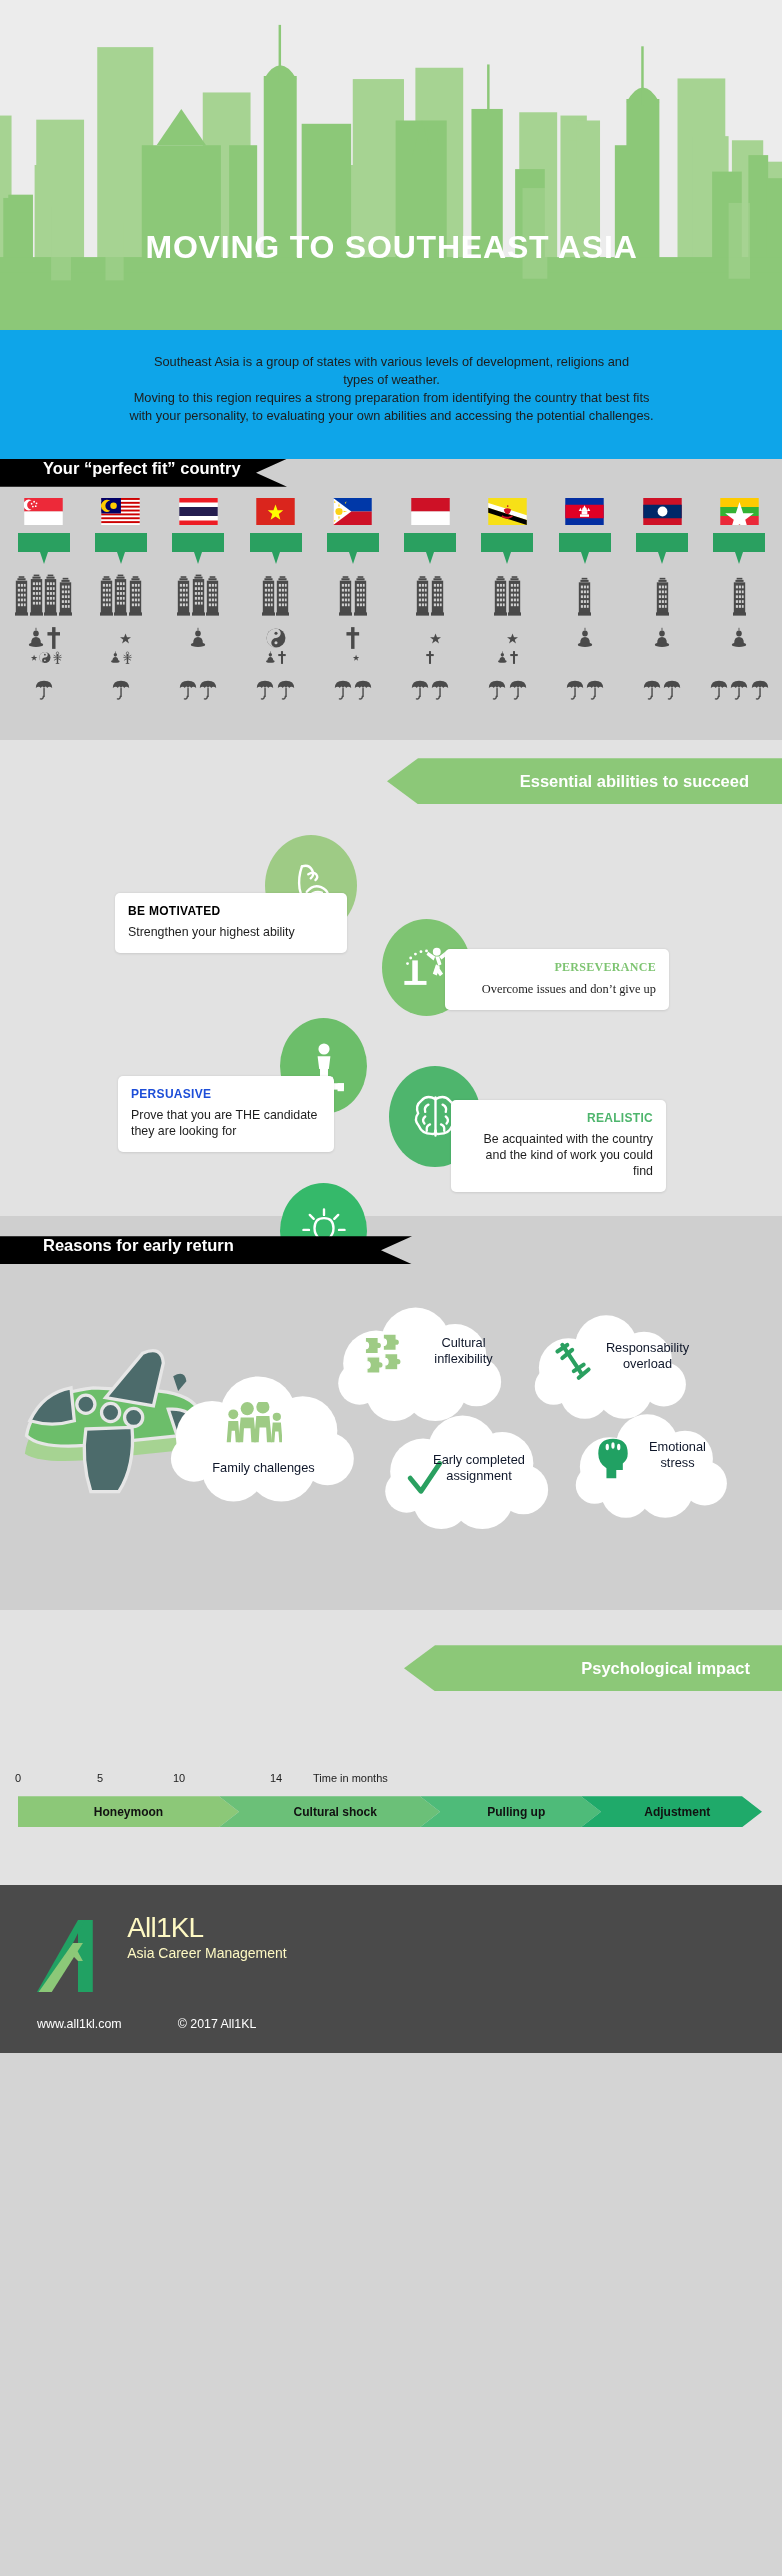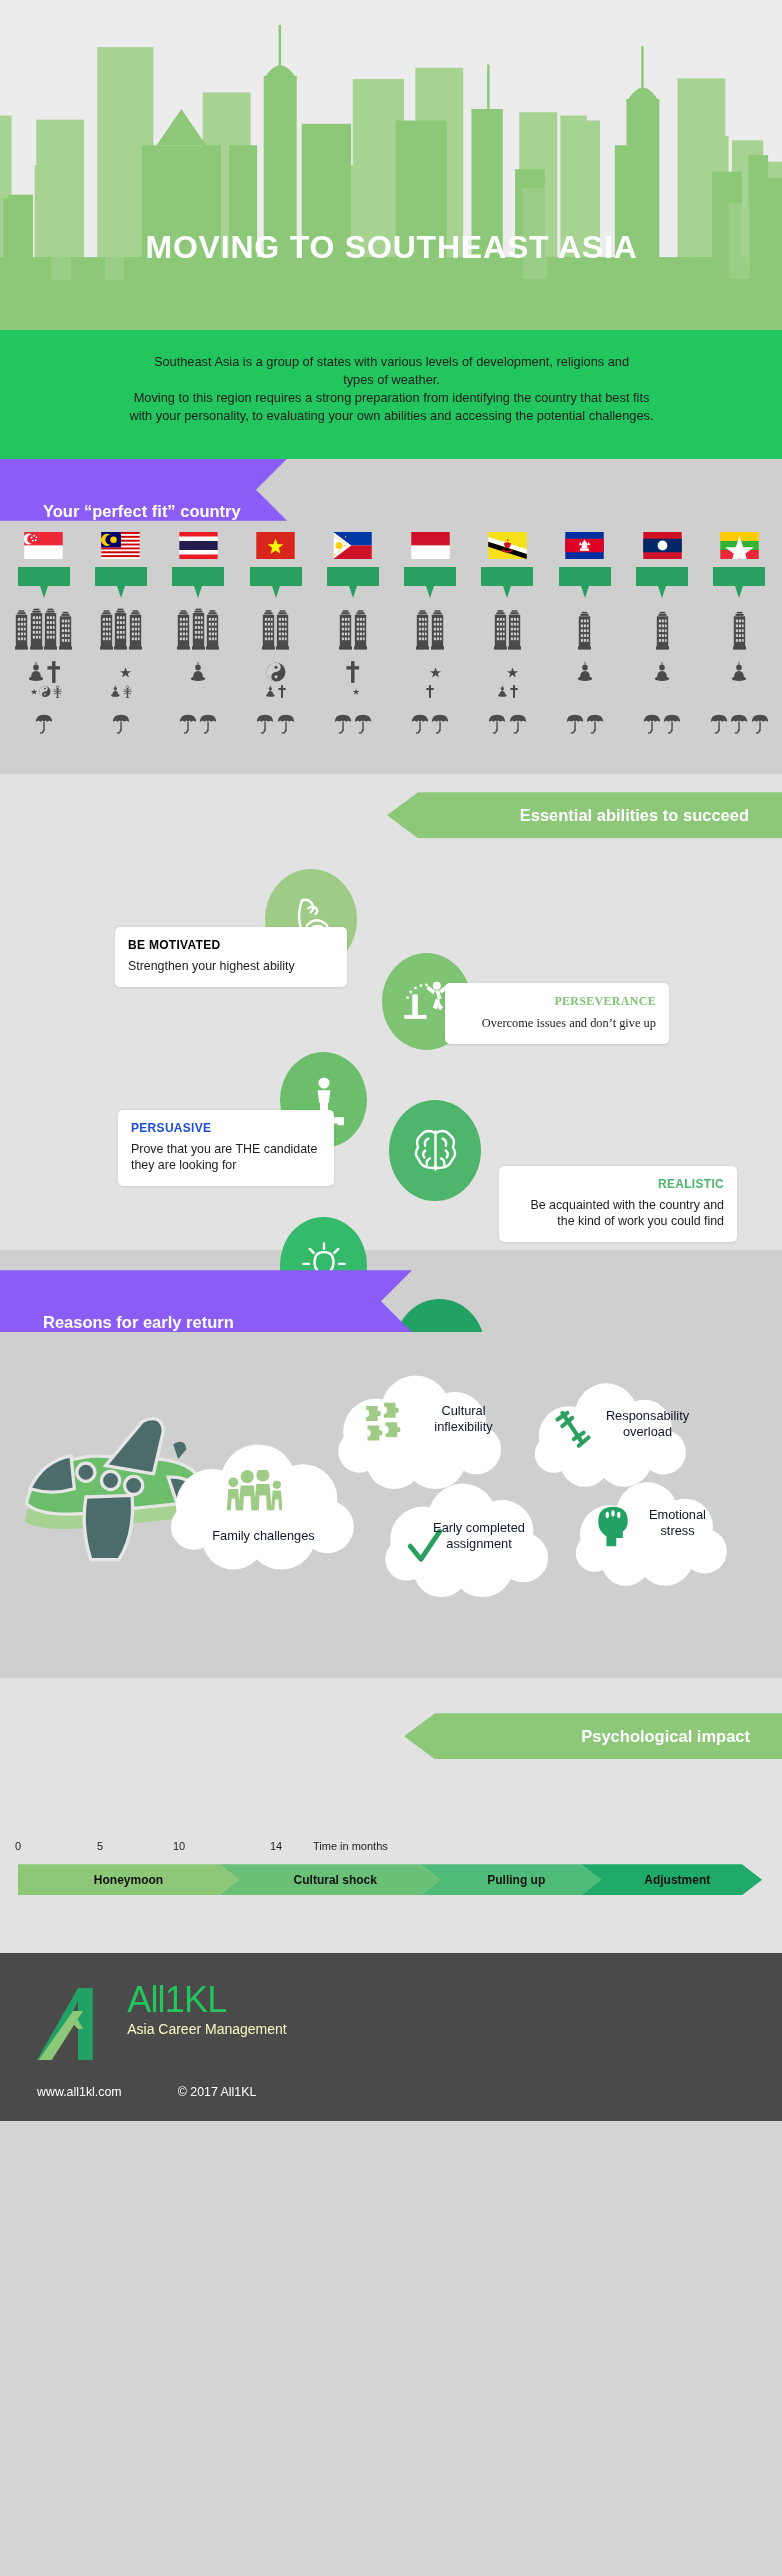--- a/index.html
+++ b/index.html
@@ -15,26 +15,26 @@
   
   .hero { position:relative; width:783px; height:330px; background:#ececec; overflow:hidden; }
   .hero svg { position:absolute; left:0; top:0; }
   .hero-title {
     position:absolute; left:0; top:229px; width:783px; text-align:center;
     color:#fff; font-size:32px; font-weight:bold; letter-spacing:0.8px;
     font-family:"Liberation Sans", sans-serif;
   }
 
   
-  .intro-band { position:relative; width:783px; background:#22c55e; padding:23px 45px 33px 45px; }
+  .intro-band { position:relative; width:783px; background:#0ea5e9; padding:23px 45px 33px 45px; }
   .intro-text { text-align:center; font-size:12.8px; line-height:1.42; color:#1d1d1d; }
 
   
   .ribbon-left {
-    position:relative; height:62px; background:#8b5cf6; display:flex; align-items:flex-end;
+    position:relative; height:28px; background:#000000; display:flex; align-items:flex-start;
     color:#fff; font-weight:bold; font-size:16.5px; padding-left:43px;
     clip-path: polygon(0 0, 100% 0, calc(100% - 31px) 50%, 100% 100%, 0 100%);
   }
   .ribbon-right {
     position:relative; height:46px; background:#8cc878; display:flex; align-items:center;
     justify-content:flex-end; color:#fff; font-weight:bold; font-size:16.5px; padding-right:33px;
     clip-path: polygon(31px 0, 100% 0, 100% 100%, 31px 100%, 0 50%);
   }
 
   
@@ -82,21 +82,21 @@
   .tl-bar { position:absolute; left:18px; top:105px; display:flex; }
   .tl-seg {
     position:relative; height:31px; display:flex; align-items:center; justify-content:center;
     font-size:12px; font-weight:bold; color:#111;
   }
 
   
   .footer { position:relative; background:#4a4a4a; height:168px; }
   .logo-wrap { position:absolute; left:37px; top:30px; display:flex; align-items:flex-start; }
   .logo-text { margin-left:8.2px; }
-  .logo-main { color:#22c55e; font-size:36px; line-height:.95; letter-spacing:-0.8px; }
+  .logo-main { color:#fef9c3; font-size:28px; line-height:.95; letter-spacing:-0.8px; }
   .logo-sub { color:#fef9c3; font-size:14px; margin-top:3.3px; }
   .foot-links { position:absolute; left:37px; top:132px; display:flex; gap:56px; }
   .foot-links span { color:#fff; font-size:12.4px; }
 </style>
 </head>
 <body>
 
 <div class="page">
 
   <div class="hero">
@@ -1163,21 +1163,21 @@
           <path d="M31 10 Q42 4 49 12 Q57 18 53 28 Q59 36 52 44 Q48 54 36 54 Q31 55 31 50"></path>
           <path d="M22 17 q-6 3 -4 9"></path>
           <path d="M18 32 q-5 4 -1 9"></path>
           <path d="M24 42 q-5 2 -4 8"></path>
           <path d="M40 17 q6 3 4 9"></path>
           <path d="M44 32 q5 4 1 9"></path>
           <path d="M38 42 q5 2 4 8"></path>
         </g>
       </svg>
     </div>
-    <div class="ab-card" style="left:451px;top:328px;width:238px;text-align:right;margin-left:48px;">
+    <div class="ab-card" style="left:451px;top:296px;width:215px;text-align:right;">
       <div class="ab-title" style="color:#4eb56d;">REALISTIC</div>
       <div class="ab-body">Be acquainted with the country and the kind of work you could find</div>
     </div>
 
     <div class="ab-bubble" style="left:280px;top:379px;width:87px;height:96px;background:#35b96a;">
       <svg width="48" height="49" viewBox="0 0 60 62">
         <g fill="none" stroke="#fff" stroke-width="3" stroke-linecap="round">
           <path d="M30 14 Q18 14 18 27 Q18 35 24 40 L24 45 L36 45 L36 40 Q42 35 42 27 Q42 14 30 14 Z"></path>
           <path d="M24 49 h12 M25 53 h10"></path>
           <path d="M30 3 v7 M12 10 l5 5 M48 10 l-5 5 M4 29 h7 M49 29 h7 M12 47 l5 -5 M48 47 l-5 -5"></path>

